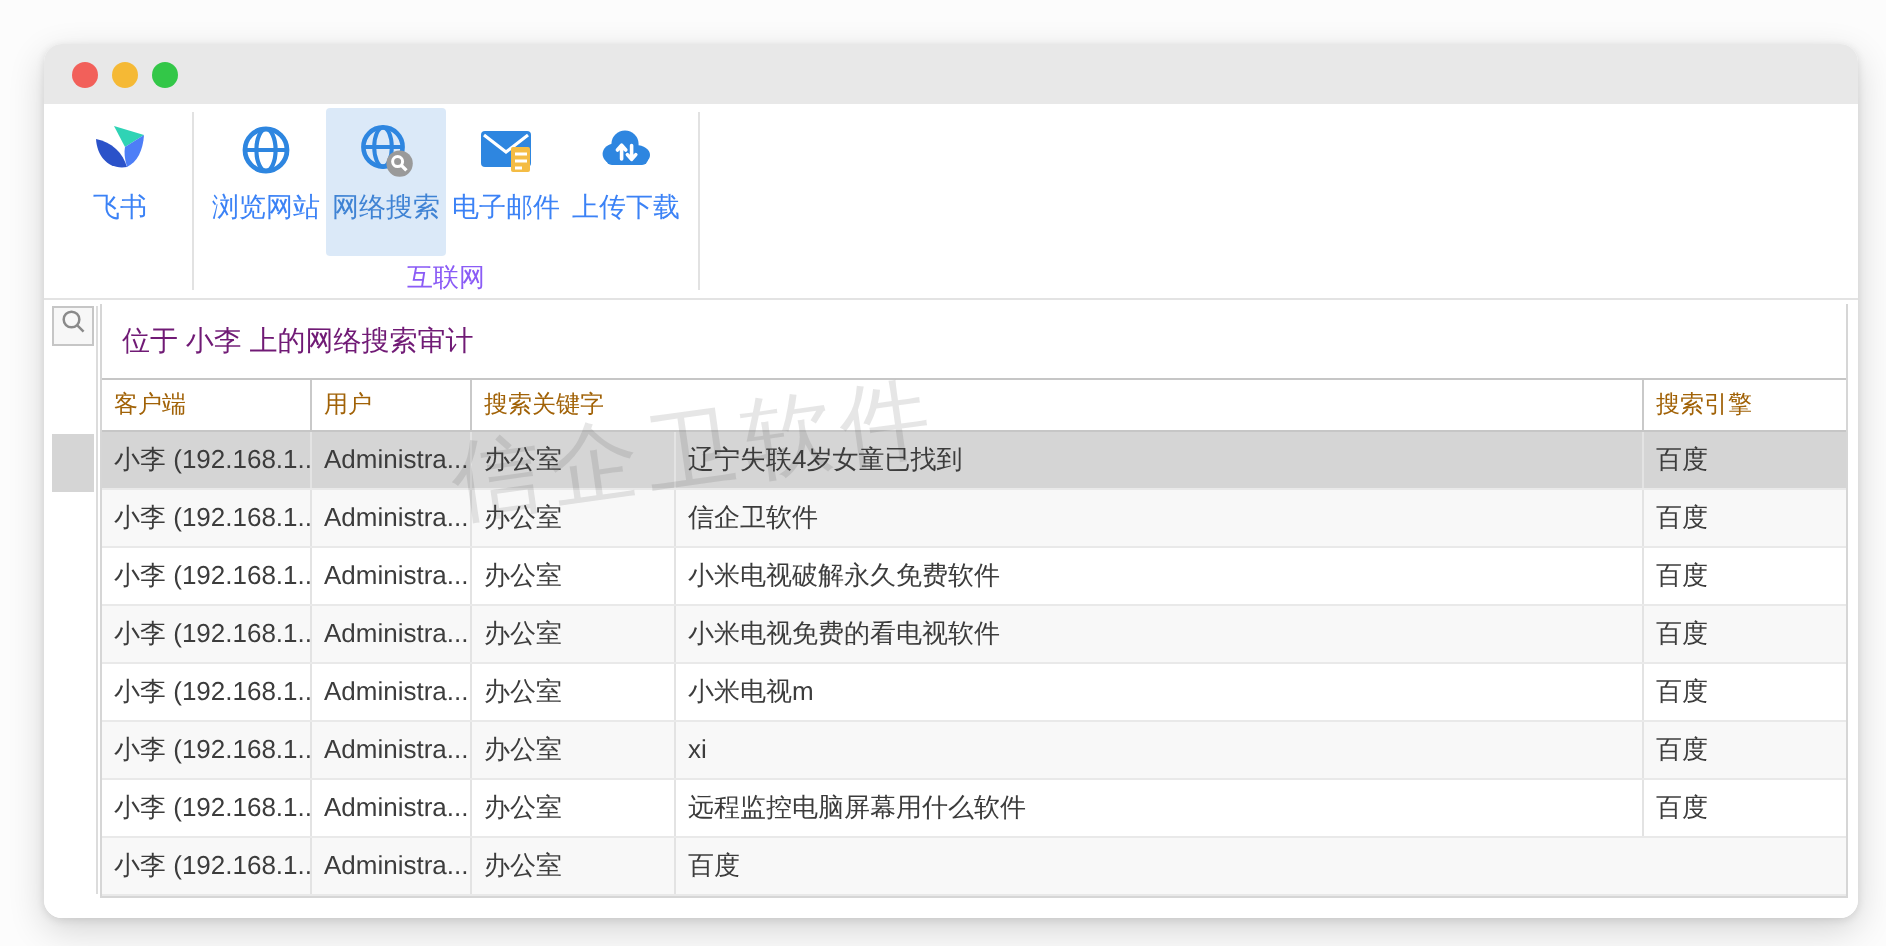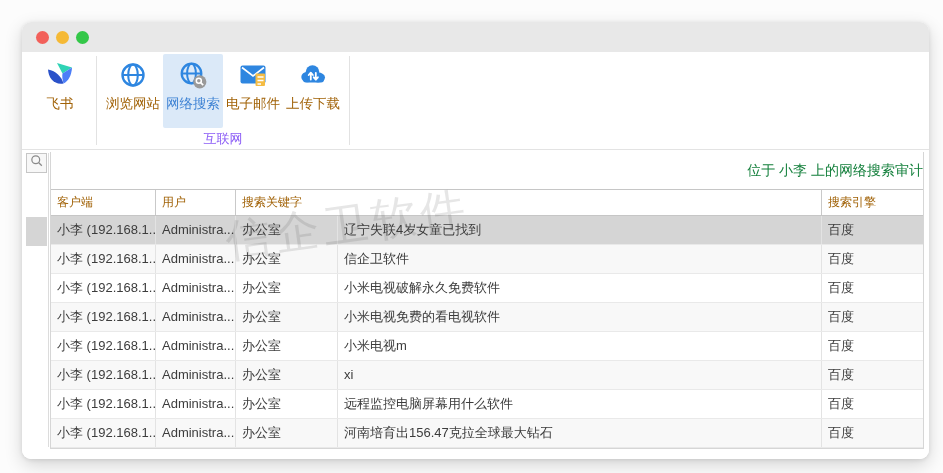--- a/index.html
+++ b/index.html
@@ -29,21 +29,21 @@
     height:97px;background:#ffffff;border-bottom:1px solid #e3e3e3;
     display:flex;align-items:stretch;padding-left:8px;
   }
   .tb-group{display:flex;flex-direction:column;}
   .tb-items{display:flex;flex:0 0 auto;}
   .tb-item{
     width:60px;height:74px;margin-top:2px;display:flex;flex-direction:column;
     align-items:center;justify-content:flex-start;cursor:default;border-radius:2px;
   }
   .tb-item .ico{width:30px;height:30px;margin-top:6px;}
-  .tb-item .lbl{font-size:13.5px;color:#a16207;margin-top:5px;white-space:nowrap;}
+  .tb-item .lbl{font-size:13.5px;color:#3b82f6;margin-top:5px;white-space:nowrap;}
   .tb-item.selected{background:#dbe9f8;text-align:center;}
   .tb-item.selected .lbl{color:#3f83d4;}
   .tb-group-label{
     text-align:center;font-size:13px;color:#8b5cf6;margin-top:3px;line-height:16px;
   }
   .tb-divider{width:1px;background:#e2e2e2;margin:4px 6px 4px 6px;}
   
   .content{position:relative;height:309px;background:#ffffff;}
   .rail{
     position:absolute;left:4px;top:3px;width:22px;height:294px;
@@ -55,22 +55,22 @@
   }
   .rail-sel{
     position:absolute;left:0;width:21px;height:29px;background:#d5d5d5;
   }
   .panel{
     position:absolute;left:28px;top:2px;width:874px;
     border:1px solid #d6d6d6;border-top:none;box-sizing:border-box;
     background:#ffffff;
   }
   .panel-title{
-    height:37px;line-height:37px;padding-left:10px;font-size:14px;color:#15803d;
-    white-space:nowrap;overflow:hidden;text-align:right;
+    height:37px;line-height:37px;padding-left:10px;font-size:14px;color:#701a75;
+    white-space:nowrap;overflow:hidden;
   }
   .thead{display:flex;border-top:1px solid #c6c6c6;border-bottom:1px solid #c6c6c6;background:#ffffff;}
   .th{
     height:25px;line-height:25px;font-size:12px;color:#a16207;
     padding-left:6px;box-sizing:border-box;border-right:1px solid #c9c9c9;
     white-space:nowrap;overflow:hidden;
   }
   .th:last-child{border-right:none;}
   .trow{display:flex;border-bottom:1px solid #e9e9e9;background:#ffffff;}
   .trow.alt{background:#f8f8f8;}
@@ -257,21 +257,20 @@
     <div class="td c0">小李 (192.168.1...</div>
     <div class="td c1">Administra...</div>
     <div class="td c2">办公室</div>
     <div class="td c3">远程监控电脑屏幕用什么软件</div>
     <div class="td c4">百度</div>
   </div>
           <div class="trow alt">
     <div class="td c0">小李 (192.168.1...</div>
     <div class="td c1">Administra...</div>
     <div class="td c2">办公室</div>
-    <div class="td c3">河南培育出156.47克拉全球最大钻石</div>
     <div class="td c4">百度</div>
   </div>
         </div>
     </div>
 
   </div>
 
 </div>
 
 </body></html>

